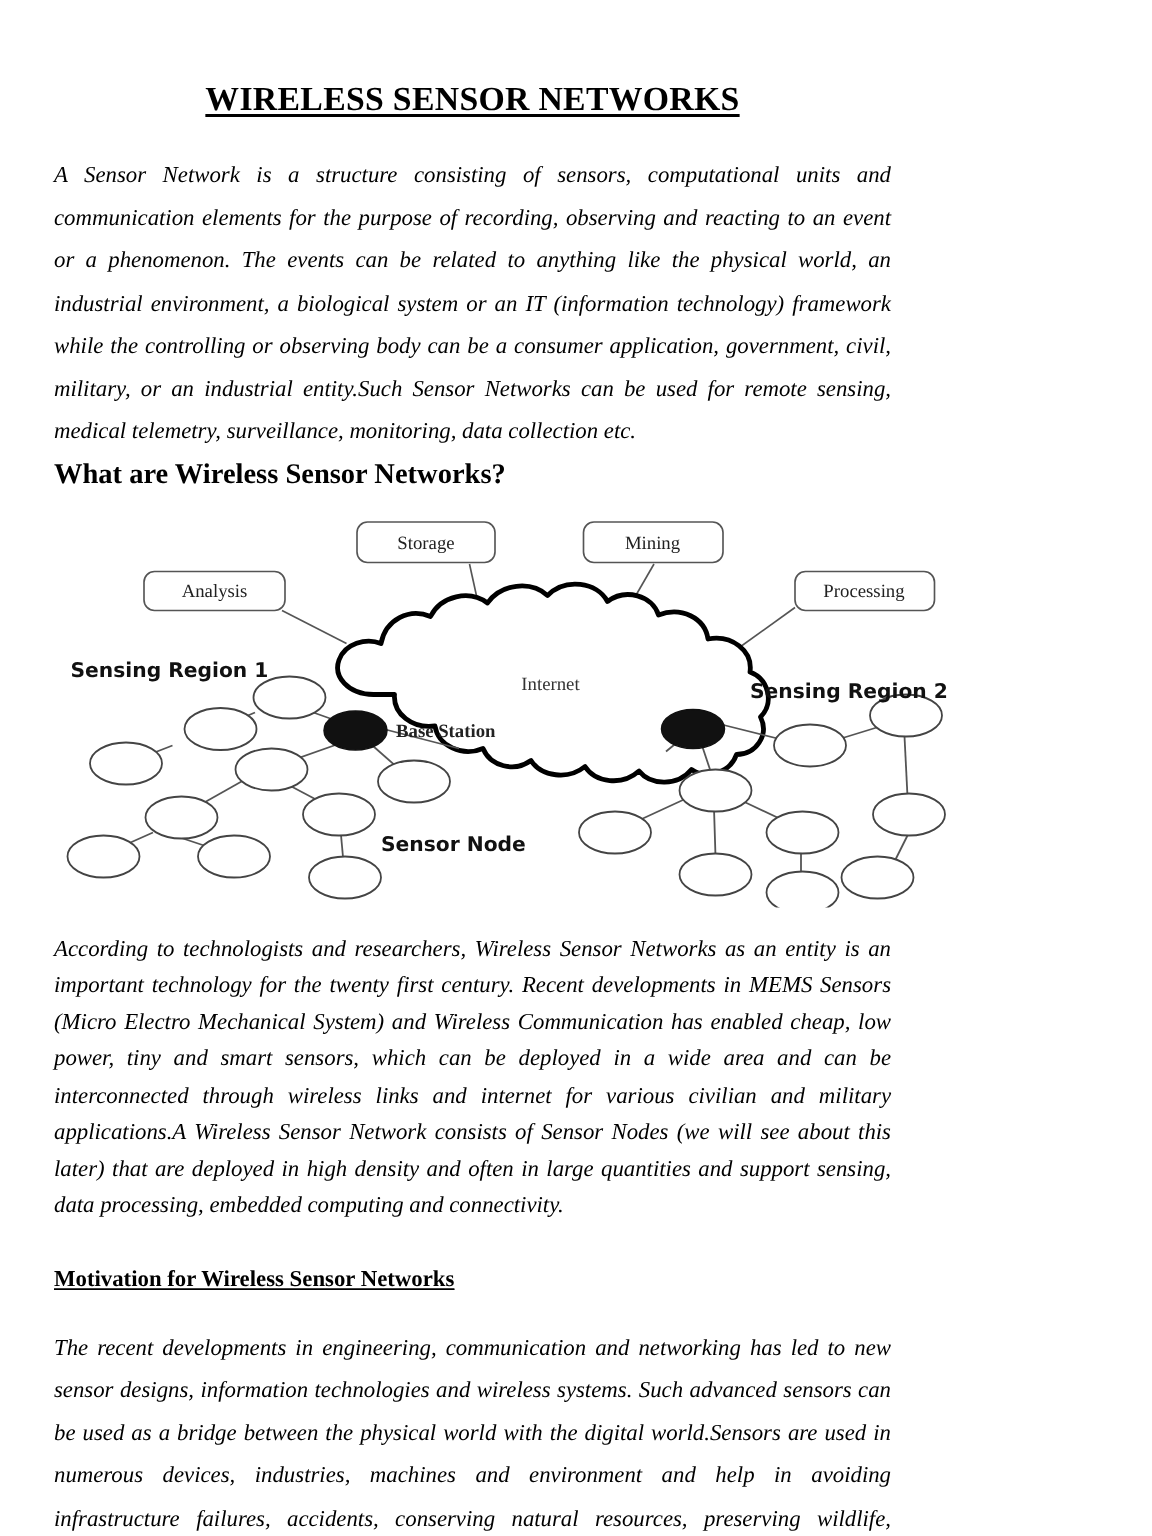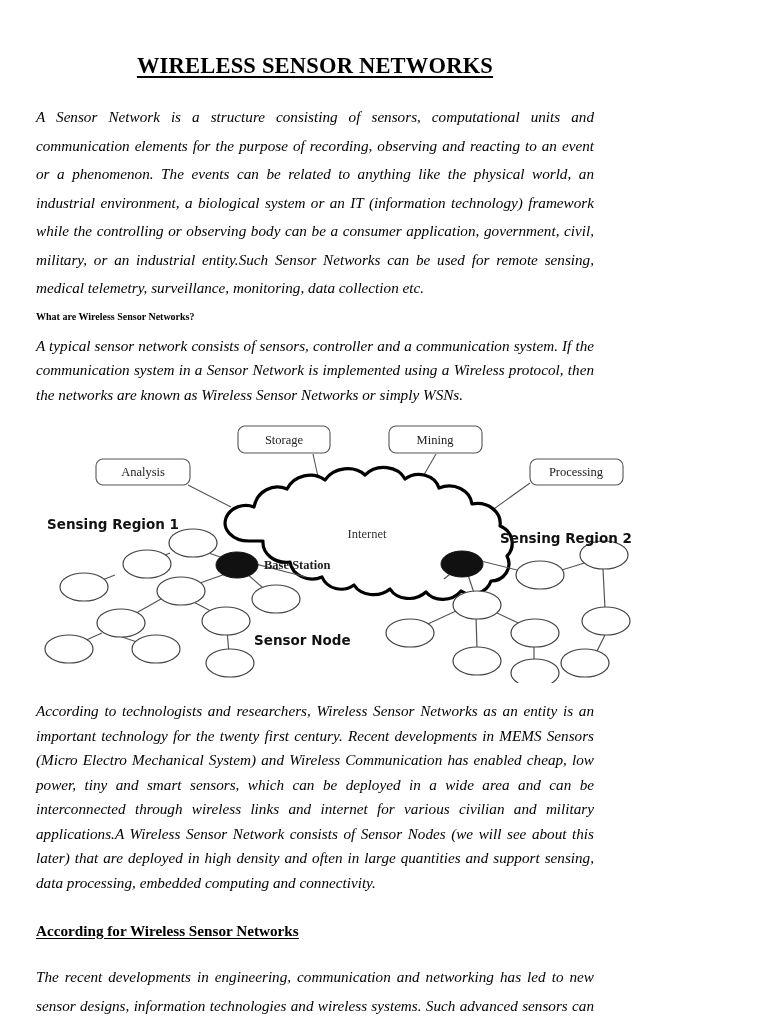--- a/index.html
+++ b/index.html
@@ -34,21 +34,21 @@
     font-size: 15.2px;
     text-align: justify;
     margin: 0;
     line-height: 1.0;
     text-justify: inter-word;
     font-style: italic;
   }
   .para-loose { line-height: 28.5px; }
   .para-tight { line-height: 24.5px; }
   .sec-head {
-    font-size: 10px;
+    font-size: 19px;
     font-weight: bold;
     margin: 0;
     line-height: 24px;
   }
   .sec-head-ul {
     font-size: 15.2px;
     font-weight: bold;
     margin: 0;
     line-height: 24px;
     text-decoration: underline;
@@ -70,21 +70,20 @@
 <body>
 
 <div class="page">
 
   <h1 class="doc-title">WIRELESS SENSOR NETWORKS</h1>
 
   <p class="para para-loose p1">A Sensor Network is a structure consisting of sensors, computational units and communication elements for the purpose of recording, observing and reacting to an event or a phenomenon. The events can be related to anything like the physical world, an industrial environment, a biological system or an IT (information technology) framework while the controlling or observing body can be a consumer application, government, civil, military, or an industrial entity.Such Sensor Networks can be used for remote sensing, medical telemetry, surveillance, monitoring, data collection etc.</p>
 
   <p class="sec-head h1">What are Wireless Sensor Networks?</p>
 
-  <p class="para para-tight p2">A typical sensor network consists of sensors, controller and a communication system. If the communication system in a Sensor Network is implemented using a Wireless protocol, then the networks are known as Wireless Sensor Networks or simply WSNs.</p>
 
   <div class="figure">
     <svg width="692" height="262" viewBox="0 0 692 262" xmlns="http://www.w3.org/2000/svg">
 
       <g stroke="#555" stroke-width="1.1" fill="none">
         <line x1="152" y1="64" x2="195" y2="86"></line>
         <line x1="277" y1="33" x2="288" y2="83"></line>
         <line x1="400" y1="33" x2="374" y2="78"></line>
         <line x1="494" y1="62" x2="455" y2="90"></line>
       </g>
@@ -190,17 +189,17 @@
 
       <text x="11" y="108" class="lbl-sans" font-size="13.5" fill="#111">Sensing Region 1</text>
       <text x="464" y="122" class="lbl-sans" font-size="13.5" fill="#111">Sensing Region 2</text>
       <text x="228" y="148" class="lbl-serif" font-weight="bold" font-size="12.5" fill="#222">Base Station</text>
       <text x="218" y="224" class="lbl-sans" font-size="13.5" fill="#111">Sensor Node</text>
     </svg>
   </div>
 
   <p class="para para-tight p3">According to technologists and researchers, Wireless Sensor Networks as an entity is an important technology for the twenty first century. Recent developments in MEMS Sensors (Micro Electro Mechanical System) and Wireless Communication has enabled cheap, low power, tiny and smart sensors, which can be deployed in a wide area and can be interconnected through wireless links and internet for various civilian and military applications.A Wireless Sensor Network consists of Sensor Nodes (we will see about this later) that are deployed in high density and often in large quantities and support sensing, data processing, embedded computing and connectivity.</p>
 
-  <p class="sec-head-ul h2"><span>According for Wireless Sensor Networks</span></p>
+  <p class="sec-head-ul h2"><span>Motivation for Wireless Sensor Networks</span></p>
 
   <p class="para para-loose p4">The recent developments in engineering, communication and networking has led to new sensor designs, information technologies and wireless systems. Such advanced sensors can be used as a bridge between the physical world with the digital world.Sensors are used in numerous devices, industries, machines and environment and help in avoiding infrastructure failures, accidents, conserving natural resources, preserving wildlife, increase productivity, provide security etc.The use of distributed sensor network or system has also been contributed by the technological advances in VLSI, MEMS and Wireless Communication.</p>
 
 </div>
 
 </body></html>

